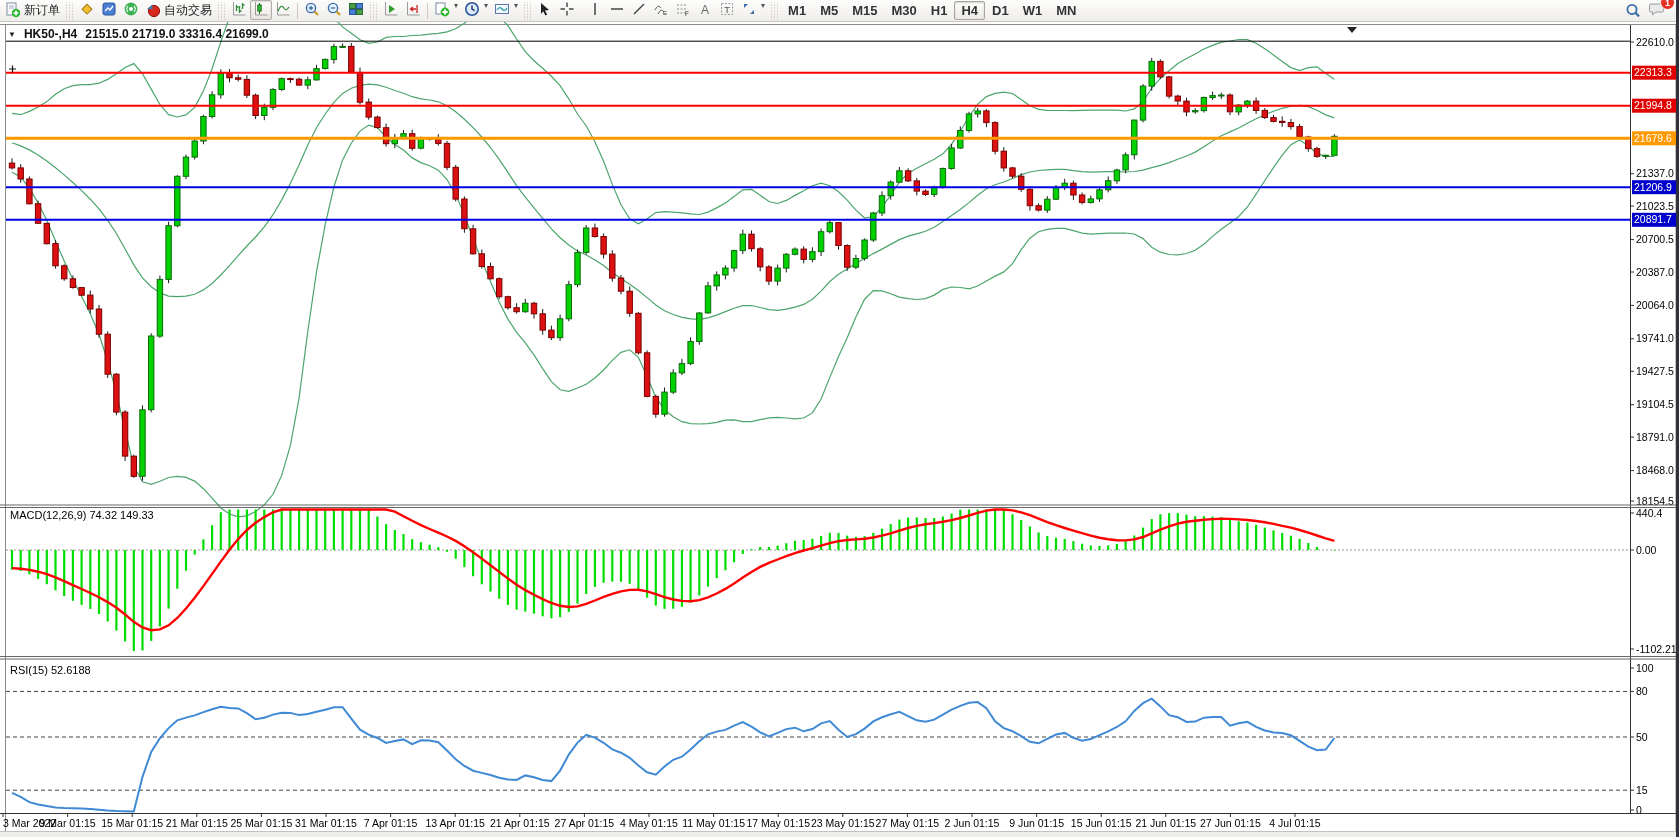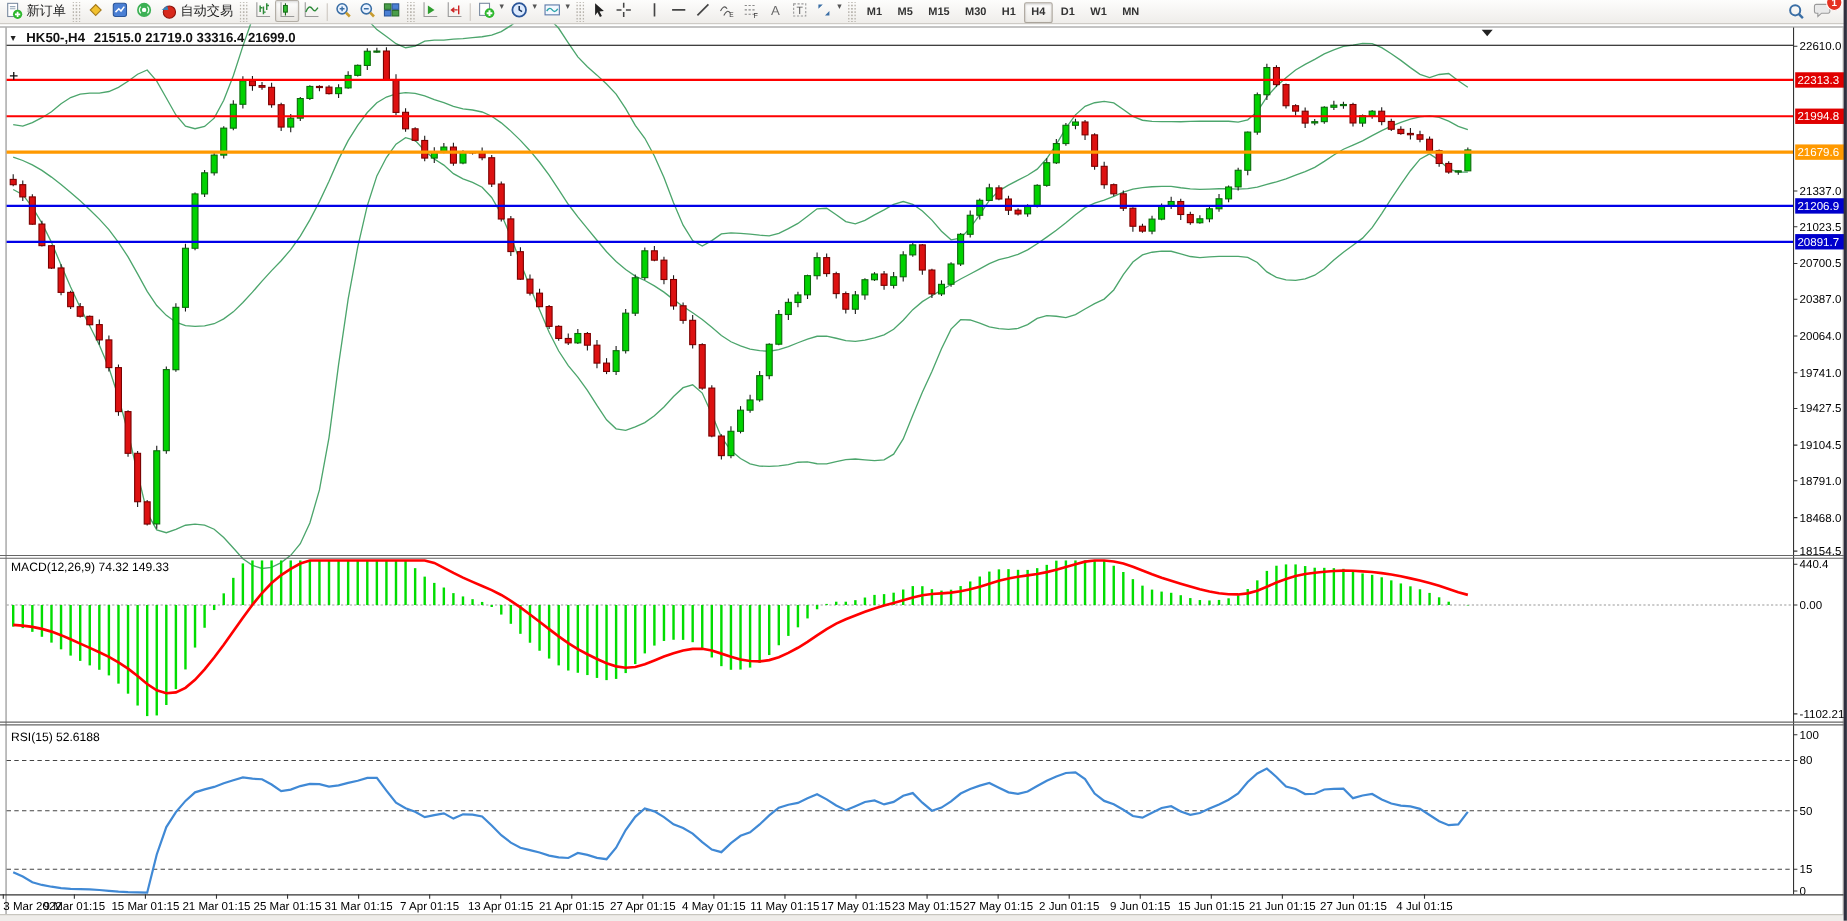--- a/index.html
+++ b/index.html
@@ -6,21 +6,21 @@
     font-family:"Liberation Sans",sans-serif;}
   
   .toolbar{position:absolute;left:0;top:0;width:1679px;height:22px;
     background:linear-gradient(#fdfdfc,#efedea);border-bottom:1px solid #c9c6c0;
     display:flex;align-items:center;padding:0 2px;box-sizing:border-box;z-index:5;}
   .tbtn{height:20px;min-width:22px;display:inline-flex;align-items:flex-start;justify-content:center;
     border:1px solid transparent;border-radius:2px;background:transparent;padding:0 2px;margin:0;
     font-family:"Liberation Sans",sans-serif;font-size:12px;color:#222;gap:3px;cursor:default;}
   .tbtn.active{border-color:#b3aea6;background:linear-gradient(#fff,#e9e6e1);box-shadow:inset 0 1px 2px rgba(0,0,0,.15);}
   .tbtn .lbl{white-space:nowrap;}
-  .tfbtn{height:19px;padding:0 6px;font-size:10px;font-weight:bold;color:#333;
+  .tfbtn{height:19px;padding:0 6px;font-size:13px;font-weight:bold;color:#333;
     border:1px solid transparent;border-radius:2px;background:transparent;display:inline-flex;align-items:center;}
   .tfbtn.active{border-color:#aaa49b;background:linear-gradient(#ffffff,#eceae6);box-shadow:inset 0 1px 2px rgba(0,0,0,.18);}
   .grip{width:7px;height:18px;margin:0 3px;
     background-image:radial-gradient(circle,#b9b5ae 34%,transparent 35%);background-size:3px 3px;background-position:center;}
   .vsep{width:1px;height:16px;background:#ccc8c1;margin:0 3px;}
   .spacer{flex:1;}
   .caret{font-size:8px;color:#555;margin-left:1px;}
   .badge{position:absolute;top:-4px;right:-6px;background:#e53121;color:#fff;border-radius:8px;
     min-width:13px;height:13px;font-size:9px;font-weight:bold;display:flex;align-items:center;justify-content:center;
     border:1px solid #fff;}

